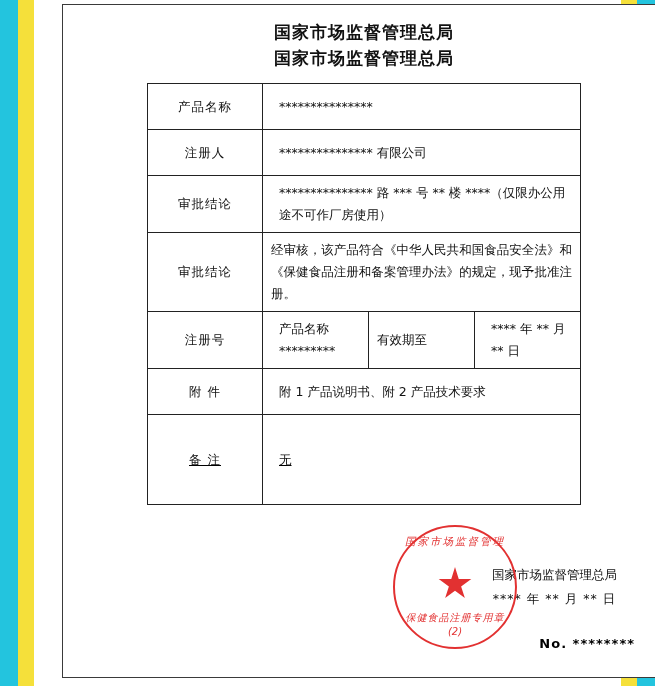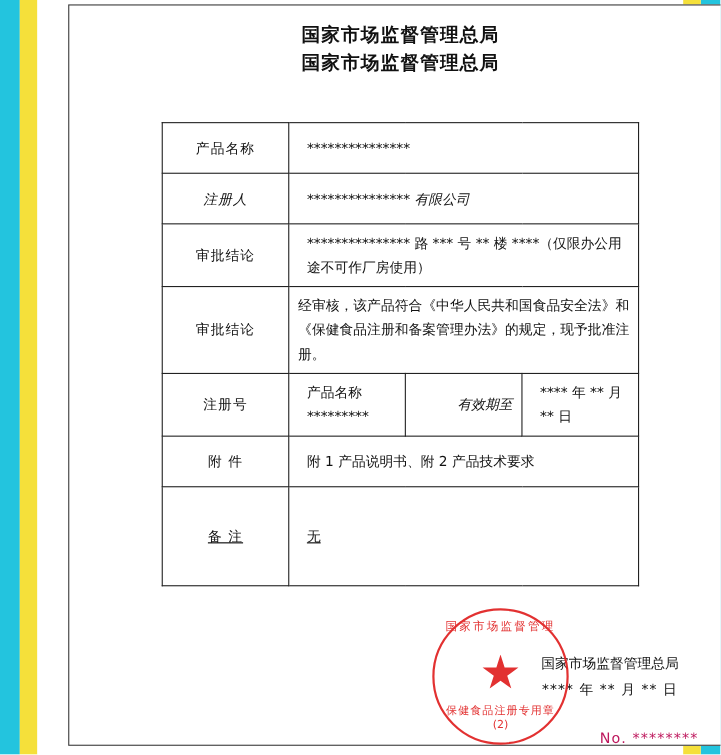--- a/index.html
+++ b/index.html
@@ -50,21 +50,21 @@
   .title-line {
     font-size: 17px;
     font-weight: bold;
     color: #111;
     letter-spacing: 1px;
     line-height: 26px;
     font-family: "DejaVu Sans", "Liberation Sans", sans-serif;
   }
   table.cert-table {
     border-collapse: collapse;
-    margin: 40px auto 0 auto;
+    margin: 12px auto 0 auto;
     width: 434px;
     table-layout: fixed;
   }
   table.cert-table td {
     border: 1px solid #222;
     font-size: 12.5px;
     color: #111;
     padding: 6px 8px;
     vertical-align: middle;
     line-height: 22px;
@@ -73,33 +73,32 @@
   td.label {
     width: 98px;
     text-align: center;
     letter-spacing: 1px;
     white-space: nowrap;
   }
   td.value {
     text-align: left;
   }
   .row-h-1 { height: 46px; }
-  .row-h-2 { height: 46px; font-style: italic; }
+  .row-h-2 { height: 46px; }
   .row-h-3 { height: 54px; }
   .row-h-4 { height: 54px; }
   .row-h-5 { height: 46px; }
   .row-h-6 { height: 46px; }
   .row-h-7 { height: 90px; text-decoration: underline; }
   td.value.indent { padding-left: 16px; }
   td.value.just { text-align: justify; }
   .mid-label {
     width: 92px;
-    text-align: right;
+    text-align: left;
     white-space: nowrap;
-    font-style: italic;
   }
   .footer {
     position: relative;
     margin-top: 14px;
     height: 140px;
   }
   .issuer {
     position: absolute;
     right: 48px;
     top: 44px;
@@ -115,20 +114,21 @@
   .seal {
     position: absolute;
     left: 330px;
     top: 6px;
     width: 120px;
     height: 120px;
     border: 2px solid #e02020;
     border-radius: 50%;
     color: #e02020;
     opacity: 0.92;
+    font-style: italic;
   }
   .seal-top-text {
     position: absolute;
     top: 8px;
     left: 0;
     width: 120px;
     text-align: center;
     font-size: 10.5px;
     letter-spacing: 2px;
     font-family: "DejaVu Sans", "Liberation Sans", sans-serif;
@@ -159,23 +159,24 @@
     width: 120px;
     text-align: center;
     font-size: 10px;
     font-family: "DejaVu Sans", "Liberation Sans", sans-serif;
   }
   .serial {
     position: absolute;
     right: 30px;
     bottom: 8px;
     font-size: 13px;
-    color: #be185d;
-    font-family: "DejaVu Sans", "Liberation Sans", sans-serif;
-    letter-spacing: 1px;
+    color: #000000;
+    font-family: "DejaVu Sans", "Liberation Sans", sans-serif;
+    letter-spacing: 1px;
+    font-weight: bold;
   }
 </style>
 </head>
 <body>
 
 <div class="page">
 
   <div class="edge-bar edge-cyan-left"></div>
   <div class="edge-bar edge-yellow-left"></div>
   <div class="edge-bar edge-white-left"></div>

